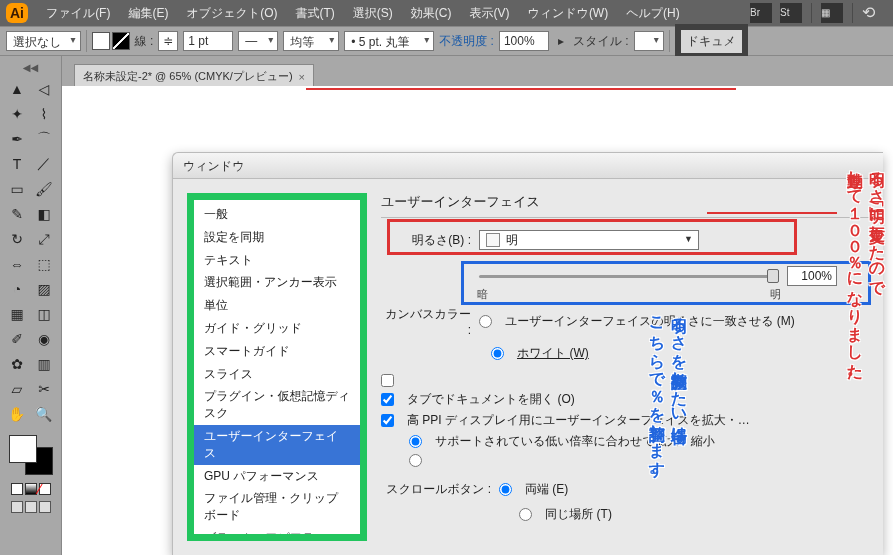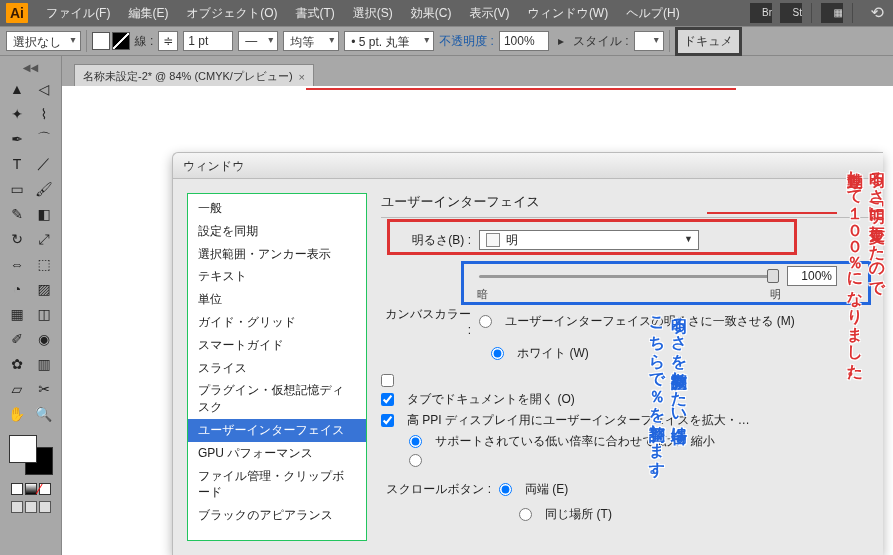--- a/index.html
+++ b/index.html
@@ -1,23 +1,23 @@
 <!DOCTYPE html>
 <html><head>
 <meta charset="utf-8">
 <style>
 * { margin: 0; padding: 0; box-sizing: border-box; font-family: "MS PGothic", "Meiryo", sans-serif; }
 body { background: #a8a8a8; width: 893px; height: 555px; overflow: hidden; font-size: 12px; }
 
 
 .menubar { background: #636363; height: 26px; display: flex; align-items: center; padding: 0 6px; color: #e8e8e8; gap: 2px; }
-.menubar .logo { width: 22px; height: 20px; background: #ff9a00; color: #3a1a00; font-weight: bold; text-align: center; line-height: 20px; border-radius: 1px; margin-right: 8px; font-size: 14px; }
+.menubar .logo { width: 22px; height: 20px; background: #ff9a00; color: #3a1a00; font-weight: bold; text-align: center; line-height: 20px; border-radius: 6px; margin-right: 8px; font-size: 14px; }
 .menubar .mitem { padding: 16px 8px; cursor: default; }
 .menubar .spacer { flex: 1; }
-.menubar .ricon { width: 22px; height: 20px; background: #333; color: #ddd; text-align: right; line-height: 20px; margin: 0 3px; font-size: 10px; }
+.menubar .ricon { width: 22px; height: 20px; background: #333; color: #ddd; text-align: left; line-height: 20px; margin: 0 3px; font-size: 10px; }
 .menubar .sep { width: 1px; height: 20px; background: #4a4a4a; margin: 0 4px; }
 
 
 .optbar { height: 30px; border-top: 1px solid #888; border-bottom: 1px solid #888; display: flex; align-items: center; padding: 0 6px; background: #a8a8a8; color: #333; gap: 5px; }
 .selbox { background: #fff; border: 1px solid #777; height: 20px; padding: 2px 18px 2px 6px; position: relative; min-width: 70px; }
 .selbox:after { content: "▾"; position: absolute; right: 4px; top: 2px; font-size: 10px; color: #555; }
 .numfield { background: #fff; border: 1px solid #777; height: 20px; width: 50px; padding: 2px 4px; text-align: left; }
 .swatches { display: flex; gap: 2px; }
 .sw { width: 18px; height: 18px; border: 1px solid #555; }
 .lbl { color: #333; }
@@ -41,42 +41,42 @@
 .docarea { flex: 1; position: relative; background: #a8a8a8; }
 .doctab { position: absolute; top: 8px; left: 12px; background: #d8d8d8; border: 1px solid #888; padding: 4px 8px; font-size: 11px; color: #333; display: flex; align-items: center; gap: 6px; }
 .doctab .close { color: #666; cursor: default; }
 .canvas { position: absolute; top: 30px; left: 0; right: 0; bottom: 0; background: #fff; }
 .selmark { position: absolute; top: 32px; left: 244px; width: 430px; height: 2px; background: #d33; }
 
 
 .prefdialog { position: absolute; top: 96px; left: 110px; right: 10px; bottom: 0; background: #e9e9e9; border-top-left-radius: 6px; border-top: 1px solid #bbb; border-left: 1px solid #bbb; box-shadow: 0 4px 12px rgba(0,0,0,.3); }
 .prefdialog .titlebar { height: 26px; background: linear-gradient(#f5f5f5,#ddd); border-bottom: 1px solid #bbb; padding: 5px 10px; font-size: 12px; color: #333; border-top-left-radius: 6px; }
 .prefbody { display: flex; padding: 14px; gap: 14px; height: calc(100% - 26px); }
-.catlist { width: 180px; border: 1px solid #22c55e; background: #fff; padding: 3px 0; overflow: hidden; }
+.catlist { width: 180px; border: 7px solid #22c55e; background: #fff; padding: 3px 0; overflow: hidden; }
 .catlist .cat { padding: 3px 10px; color: #222; cursor: default; font-size: 12px; line-height: 1.4; }
 .catlist .cat.sel { background: #3874d6; color: #fff; }
 
 .prefmain { flex: 1; position: relative; color: #222; }
 .section-title { font-size: 13px; margin-bottom: 12px; border-bottom: 1px solid #bbb; padding-bottom: 6px; }
 .row { display: flex; align-items: center; gap: 8px; margin: 8px 0; font-size: 12px; }
 .row .rlabel { width: 90px; text-align: right; }
 .dropdown { background: #fff; border: 1px solid #777; height: 20px; width: 220px; padding: 2px 6px; position: relative; display: flex; align-items: center; gap: 6px; }
 .dropdown .swpre { width: 14px; height: 14px; background: #f8f8f8; border: 1px solid #888; }
 .dropdown:after { content: "▼"; position: absolute; right: 5px; top: 3px; font-size: 9px; color: #333; }
 .slider { position: relative; width: 300px; height: 18px; }
 .slider .track { position: absolute; top: 8px; left: 0; right: 0; height: 3px; background: #999; border-radius: 2px; }
 .slider .thumb { position: absolute; top: 2px; right: 0; width: 12px; height: 14px; background: #ddd; border: 1px solid #666; border-radius: 2px; }
 .slider .endlbl { position: absolute; top: 20px; font-size: 11px; color: #444; }
 .slider .endlbl.l { left: -2px; }
 .slider .endlbl.r { right: -2px; }
 .pctbox { background: #fff; border: 1px solid #777; width: 50px; height: 20px; padding: 2px 4px; text-align: right; }
 .radio, .check { display: flex; align-items: center; gap: 13px; margin: 4px 0 4px 20px; }
 .radio input, .check input { margin: 0; }
 .indent { margin-left: 28px; }
-.subrow { margin-left: 90px; }
+.subrow { margin-left: 90px; text-decoration: underline; }
 
 
 .hl { position: absolute; border: 3px solid; pointer-events: none; }
 .hl.red { border-color: #d33; }
 .hl.blue { border-color: #26d; }
 .callout-line { position: absolute; background: #d33; height: 2px; }
 
 
 .vnote { position: absolute; writing-mode: vertical-rl; font-weight: bold; font-size: 16px; line-height: 1.3; text-shadow: -1px -1px 0 #fff, 1px -1px 0 #fff, -1px 1px 0 #fff, 1px 1px 0 #fff; }
 .vnote.red { color: #d33; }
@@ -117,21 +117,21 @@
   <div class="numfield">1 pt</div>
   <div class="selbox" style="min-width:40px">—</div>
   <div class="selbox" style="min-width:56px">均等</div>
   <div class="selbox" style="min-width:90px">• <span>5 pt. 丸筆</span></div>
   <span class="lbl link">不透明度 :</span>
   <div class="numfield">100%</div>
   <div style="width:14px;text-align:center">▸</div>
   <span class="lbl">スタイル :</span>
   <div class="selbox" style="min-width:30px"></div>
   <div class="vsep"></div>
-  <span style="padding:3px 6px;border:3px solid #404040;background:#d8d8d8;">ドキュメ</span>
+  <span style="padding:3px 6px;border:6px solid #404040;background:#d8d8d8;">ドキュメ</span>
 </div>
 
 <div class="mainrow">
 
   <div class="toolpanel">
     <div style="font-size:10px;color:#555;margin-bottom:3px">◀◀</div>
     <div class="toolgrid">
       <div class="tool">▲</div>
       <div class="tool">◁</div>
       <div class="tool">✦</div>
@@ -174,34 +174,34 @@
     </div>
     <div class="drawmodes">
       <div></div>
       <div></div>
       <div></div>
     </div>
   </div>
 
   <div class="docarea">
     <div class="doctab">
-      <span>名称未設定-2* @ 84% (CMYK/プレビュー)</span>
+      <span>名称未設定-2* @ 65% (CMYK/プレビュー)</span>
       <span class="close">×</span>
     </div>
     <div class="canvas"></div>
     <div class="selmark"></div>
 
     <div class="prefdialog">
       <div class="titlebar">ウィンドウ</div>
       <div class="prefbody">
         <div class="catlist">
           <div class="cat">一般</div>
           <div class="cat">設定を同期</div>
+          <div class="cat">テキスト</div>
           <div class="cat">選択範囲・アンカー表示</div>
-          <div class="cat">テキスト</div>
           <div class="cat">単位</div>
           <div class="cat">ガイド・グリッド</div>
           <div class="cat">スマートガイド</div>
           <div class="cat">スライス</div>
           <div class="cat">プラグイン・仮想記憶ディスク</div>
           <div class="cat sel">ユーザーインターフェイス</div>
           <div class="cat">GPU パフォーマンス</div>
           <div class="cat">ファイル管理・クリップボード</div>
           <div class="cat">ブラックのアピアランス</div>
         </div>

